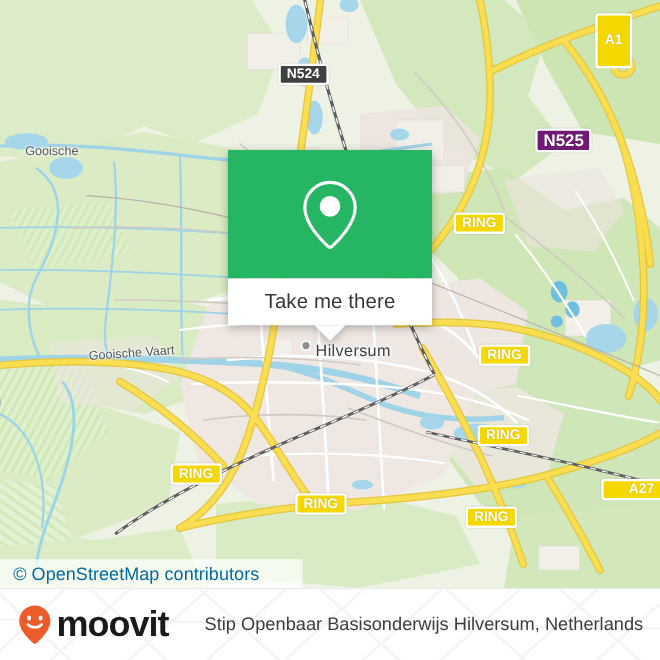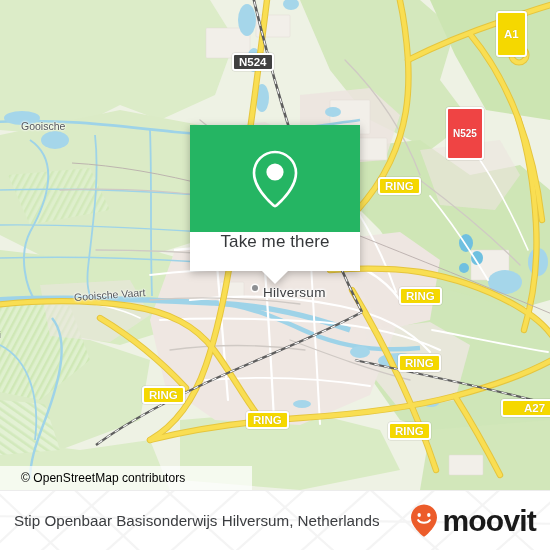--- a/index.html
+++ b/index.html
@@ -40,25 +40,24 @@
     height: 24px;
     width: 252px;
     background: rgba(255,255,255,0.72);
     display: flex;
     align-items: center;
     padding-left: 11px;
     box-sizing: border-box;
     z-index: 40;
   }
   #attribution span {
-    font-size: 12px;
-    color: #000000;
+    font-size: 15px;
+    color: #0369a1;
     letter-spacing: 0.05px;
     white-space: nowrap;
-    margin-left: 10px;
   }
 
   
   #popup {
     position: absolute;
     left: 190px;
     top: 125px;
     width: 170px;
     z-index: 50;
     filter: drop-shadow(0px 2px 4px rgba(0,0,0,0.28));
@@ -67,21 +66,21 @@
     height: 107px;
     background: #25b563;
     display: flex;
     align-items: center;
     justify-content: center;
   }
   #popup-bottom {
     height: 39px;
     background: #ffffff;
     display: flex;
-    align-items: flex-start;
+    align-items: center;
     justify-content: center;
     position: relative;
   }
   #popup-bottom span {
     font-size: 17px;
     color: #35373a;
     letter-spacing: 0.1px;
   }
   #popup-tail {
     position: absolute;
@@ -335,22 +334,22 @@
               text-shadow:0 0 1px rgba(0,0,0,0.25);box-shadow:0 0 0 0.5px rgba(0,0,0,0.12);">N524</span>
       </div>
 
       <div style="position:absolute;left:496px;top:11px;">
         <span style="display:inline-block;background:#f5d800;border:2px solid #ffffff;
               border-radius:3px;padding:15px 6px;font-size:11.5px;font-weight:bold;color:#ffffff;
               text-shadow:0 0 1px rgba(0,0,0,0.25);box-shadow:0 0 0 0.5px rgba(0,0,0,0.12);">A1</span>
       </div>
 
       <div style="position:absolute;left:446px;top:107px;">
-        <span style="display:inline-block;background:#ef4444;border:2px solid #ffffff;
-              border-radius:3px;padding:19px 5px;font-size:10px;font-weight:bold;color:#ffffff;
+        <span style="display:inline-block;background:#701a75;border:2px solid #ffffff;
+              border-radius:3px;padding:0 5px;font-size:14px;font-weight:bold;color:#ffffff;
               text-shadow:0 0 1px rgba(0,0,0,0.25);box-shadow:0 0 0 0.5px rgba(0,0,0,0.12);">N525</span>
       </div>
 
       <div style="position:absolute;left:378px;top:176px;">
         <span style="display:inline-block;background:#f5d800;border:2px solid #ffffff;
               border-radius:3px;padding:1px 5px;font-size:11.5px;font-weight:bold;color:#ffffff;
               text-shadow:0 0 1px rgba(0,0,0,0.25);box-shadow:0 0 0 0.5px rgba(0,0,0,0.12);">RING</span>
       </div>
 
       <div style="position:absolute;left:399px;top:286px;">
@@ -424,27 +423,27 @@
         <path d="M60,-15 L150,70"></path>
         <path d="M150,-15 L245,70"></path>
         <path d="M250,-15 L345,70"></path>
         <path d="M355,-15 L450,70"></path>
         <path d="M450,-15 L545,70"></path>
         <path d="M-20,25 L570,33"></path>
       </g>
     </svg>
 
     <div id="footer-inner">
-      <div id="footer-title">Stip Openbaar Basisonderwijs Hilversum, Netherlands</div>
-
       <div id="logo">
         <svg width="30" height="36" viewBox="0 0 30 36">
           <path d="M15 1.5 C7.8 1.5 2 7.3 2 14.5 C2 22.8 11.6 31.2 14.1 33.3 C14.6 33.7 15.4 33.7 15.9 33.3 C18.4 31.2 28 22.8 28 14.5 C28 7.3 22.2 1.5 15 1.5 Z" fill="#ec5c2a"></path>
           <ellipse cx="10.2" cy="12" rx="1.7" ry="2.1" fill="#ffffff"></ellipse>
           <ellipse cx="19.8" cy="12" rx="1.7" ry="2.1" fill="#ffffff"></ellipse>
           <path d="M9.2 17.2 C11.4 20.6 18.6 20.6 20.8 17.2" fill="none" stroke="#ffffff" stroke-width="2.1" stroke-linecap="round"></path>
         </svg>
         <span id="logo-word">moovit</span>
       </div>
+
+      <div id="footer-title">Stip Openbaar Basisonderwijs Hilversum, Netherlands</div>
     </div>
   </div>
 
 </div>
 
 </body></html>

